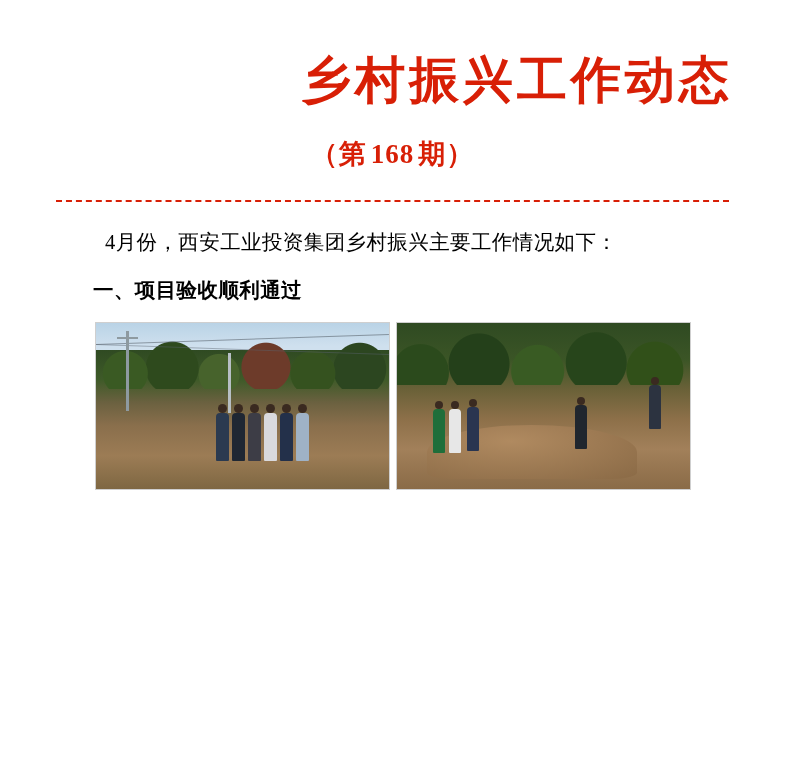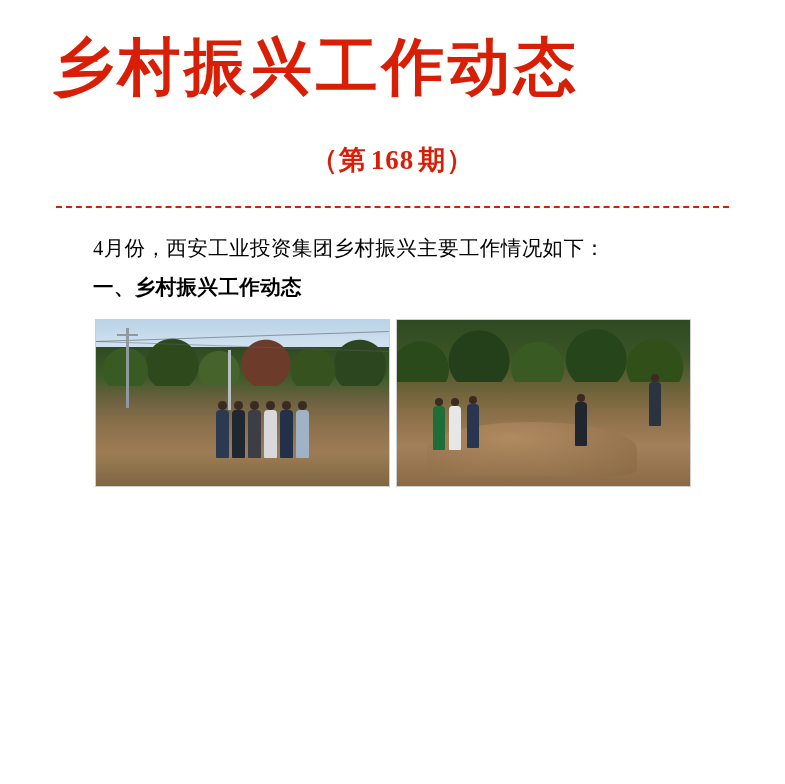--- a/index.html
+++ b/index.html
@@ -15,37 +15,37 @@
     color: #000000;
   }
   .page {
     position: relative;
     width: 785px;
     height: 784px;
     box-sizing: border-box;
     padding: 0 52px;
   }
   .masthead {
-    text-align: left;
+    text-align: right;
     font-family: "Liberation Serif", "DejaVu Serif", serif;
     font-weight: bold;
-    font-size: 62px;
+    font-size: 50px;
     letter-spacing: 4px;
     color: #d81f06;
-    padding-top: 32px;
+    padding-top: 52px;
     line-height: 1.15;
     white-space: nowrap;
   }
   .issue {
     text-align: center;
     font-family: "Liberation Serif", "DejaVu Serif", serif;
     font-weight: bold;
     font-size: 27px;
     color: #d81f06;
-    margin-top: 39px;
+    margin-top: 26px;
     letter-spacing: 1px;
   }
   .issue .num {
     font-family: "Liberation Serif", "DejaVu Serif", serif;
     padding: 0 4px;
   }
   .rule {
     margin: 28px 4px 0 4px;
     height: 0;
     border-top: 2px dashed #d81f06;
@@ -53,21 +53,21 @@
   .body-text {
     margin-top: 22px;
     font-size: 20.5px;
     line-height: 1.78;
     text-align: justify;
     text-justify: inter-ideograph;
     letter-spacing: 0.4px;
   }
   .para {
     text-indent: 2em;
-    margin: 0;
+    margin: 12px;
   }
   .heading {
     text-indent: 2em;
     margin: 2px 0 0 0;
     font-weight: bold;
   }
   .photos {
     margin: 14px auto 0 auto;
     width: 596px;
     display: flex;
@@ -198,21 +198,21 @@
   <div class="masthead">乡村振兴工作动态</div>
 
   <div class="issue">
     <span>（第</span><span class="num">168</span><span>期）</span>
   </div>
 
   <div class="rule"></div>
 
   <div class="body-text">
     <p class="para">4月份，西安工业投资集团乡村振兴主要工作情况如下：</p>
-    <p class="heading">一、乡村振兴工作动态</p>
+    <p class="heading">一、项目验收顺利通过</p>
   </div>
 
   <div class="photos">
     <div class="photo p1">
       <div class="treeline"></div>
       <div class="wire"></div>
       <div class="wire2"></div>
       <div class="pole"></div>
       <div class="pole2"></div>
       <div class="group">

